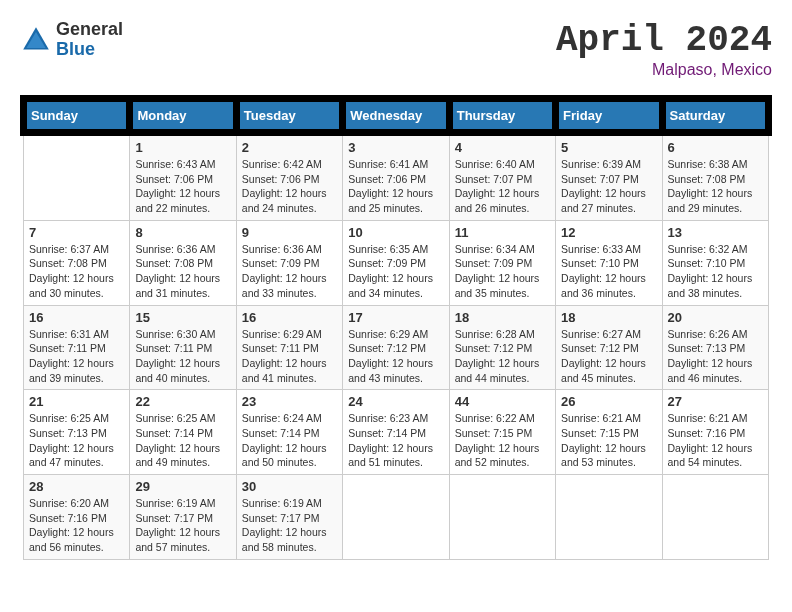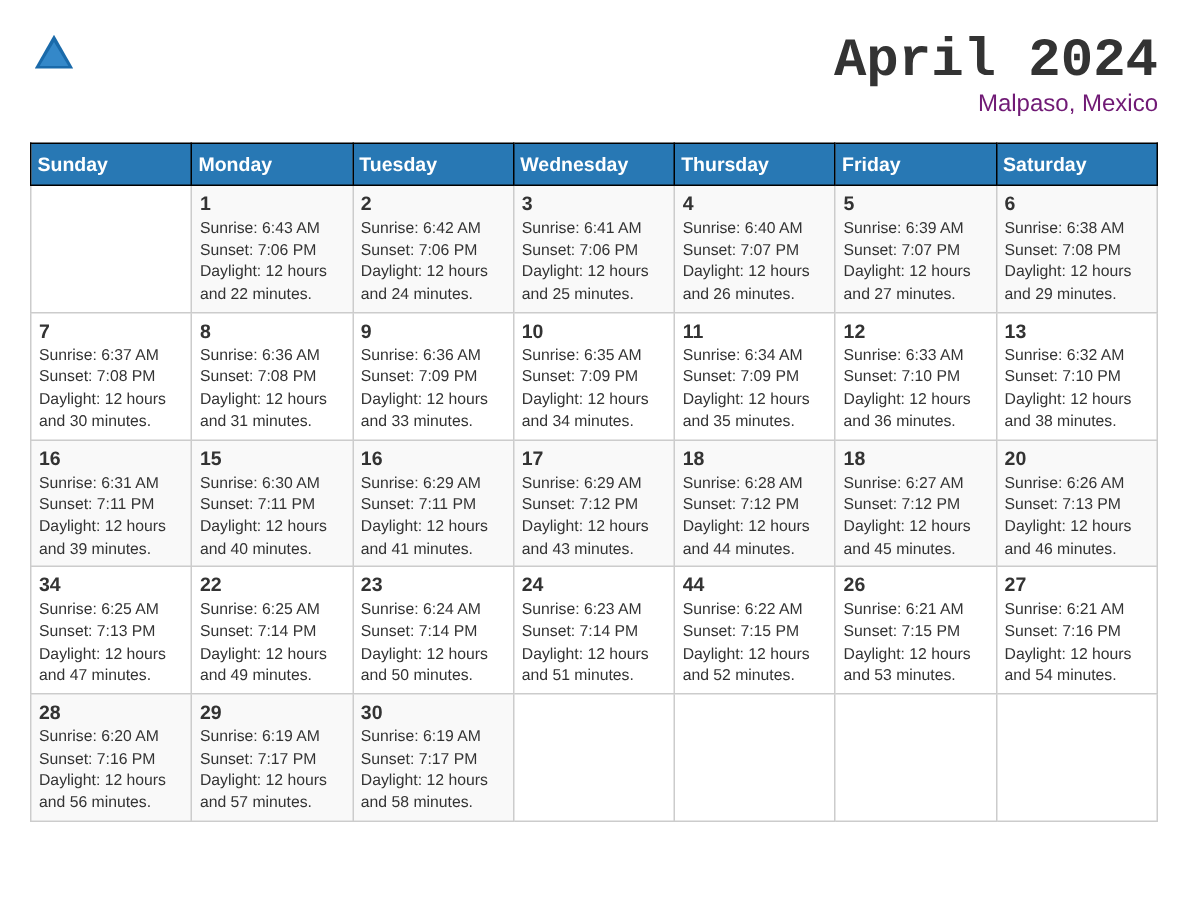--- a/index.html
+++ b/index.html
@@ -58,21 +58,21 @@
       border-collapse: collapse;
       font-size: 11px;
     }
     thead tr th {
       background-color: #2878b4;
       color: #fff;
       padding: 6px 4px;
       text-align: left;
       font-size: 13px;
       font-weight: bold;
-      border: 1px solid #000000;
+      border: 7px solid #000000;
       margin-left: 12px;
     }
     tbody tr td {
       border: 1px solid #ccc;
       padding: 4px 5px;
       vertical-align: top;
       min-width: 100px;
       min-height: 80px;
       background: #fff;
     }
@@ -99,20 +99,24 @@
   </style>
 </head>
 <body>
 
 <div class="header">
   <div class="logo">
     <svg class="logo-icon" viewBox="0 0 40 40" xmlns="http://www.w3.org/2000/svg">
       <polygon points="20,4 36,32 4,32" fill="#1a6aaa"></polygon>
       <polygon points="20,10 32,30 8,30" fill="#4da6e8" opacity="0.5"></polygon>
     </svg>
+    <div class="logo-text">
+      <span class="logo-general">General</span>
+      <span class="logo-blue">Blue</span>
+    </div>
   </div>
   <div class="title-block">
     <div class="month-title">April 2024</div>
     <div class="location">Malpaso, Mexico</div>
   </div>
 </div>
 
 <table>
   <thead>
     <tr>
@@ -208,21 +212,21 @@
           <div class="day-number">18</div>
           <div class="day-info">Sunrise: 6:27 AM<br>Sunset: 7:12 PM<br>Daylight: 12 hours<br>and 45 minutes.</div>
         </td>
         <td>
           <div class="day-number">20</div>
           <div class="day-info">Sunrise: 6:26 AM<br>Sunset: 7:13 PM<br>Daylight: 12 hours<br>and 46 minutes.</div>
         </td>
       </tr>
       <tr>
         <td>
-          <div class="day-number">34</div>
+          <div class="day-number">21</div>
           <div class="day-info">Sunrise: 6:25 AM<br>Sunset: 7:13 PM<br>Daylight: 12 hours<br>and 47 minutes.</div>
         </td>
         <td>
           <div class="day-number">22</div>
           <div class="day-info">Sunrise: 6:25 AM<br>Sunset: 7:14 PM<br>Daylight: 12 hours<br>and 49 minutes.</div>
         </td>
         <td>
           <div class="day-number">23</div>
           <div class="day-info">Sunrise: 6:24 AM<br>Sunset: 7:14 PM<br>Daylight: 12 hours<br>and 50 minutes.</div>
         </td>

